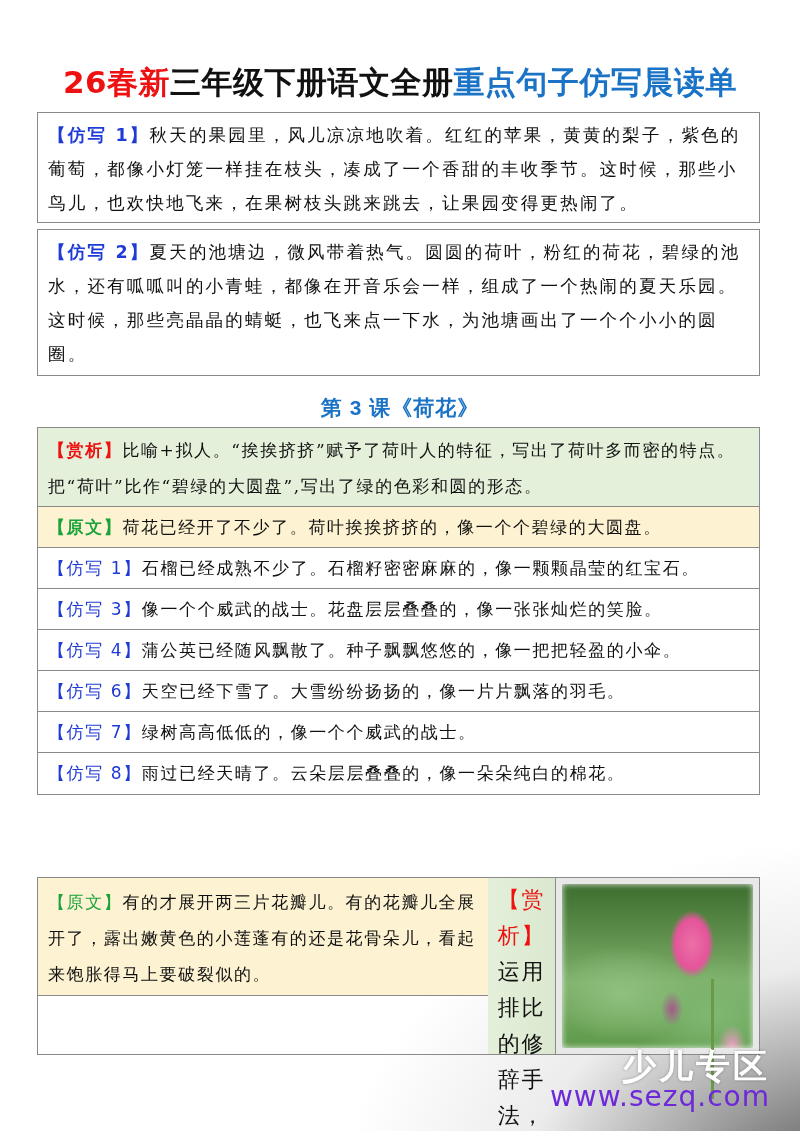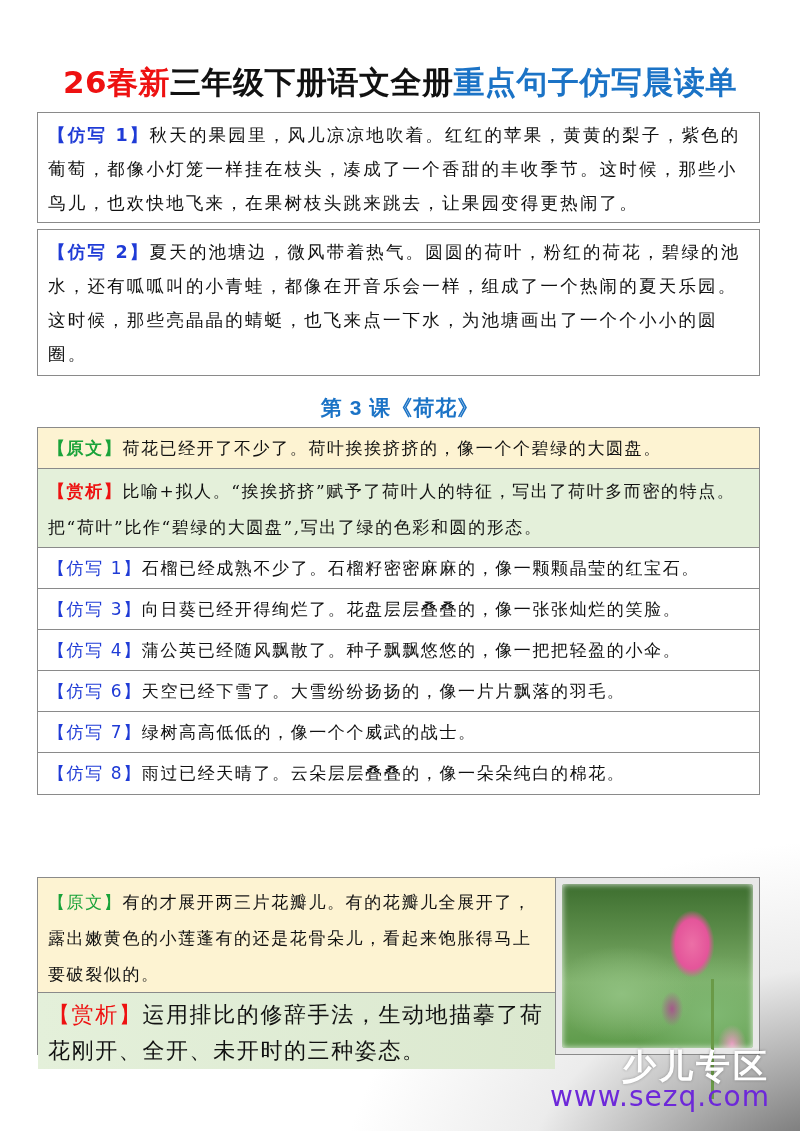--- a/index.html
+++ b/index.html
@@ -51,21 +51,21 @@
   }
   .row.yellow { background: #fdf3d2; }
   .row.green { background: #e4f0da; line-height: 36px; padding-top: 4px; padding-bottom: 2px; white-space: normal; }
   .row.fx { height: 41px; }
   .row.fx .tag-blue { font-weight: normal; }
 
   .bottom {
     position: absolute; left: 37px; top: 877px; width: 723px; height: 178px;
     border: 1px solid #8a8a8a; box-sizing: border-box; display: flex;
   }
-  .bottom-left { width: 518px; border-right: 1px solid #8a8a8a; box-sizing: border-box; display: flex; flex-direction: column; }
+  .bottom-left { width: 518px; border-right: 1px solid #8a8a8a; box-sizing: border-box; display: flex; flex-direction: row; }
   .bl-yellow { background: #fdf3d2; height: 118px; border-bottom: 1px solid #8a8a8a; box-sizing: border-box; padding: 6px 10px 0 10px; font-size: 17px; line-height: 36px; letter-spacing: 1.6px; }
   .bl-green { background: linear-gradient(90deg, #e4f0da 0%, #dbe8cf 100%); flex: 1; padding: 4px 10px 0 10px; font-size: 22px; line-height: 36px; letter-spacing: 1.6px; }
   .bottom-right { flex: 1; position: relative; background: #e8e8e8; }
   .photo {
     position: absolute; left: 6px; top: 6px; right: 6px; bottom: 6px;
     background:
       radial-gradient(ellipse 30px 45px at 130px 60px, #ec6fa6 0%, #e4559a 55%, rgba(228,85,154,0) 75%),
       radial-gradient(ellipse 14px 22px at 110px 125px, #a4598a 0%, rgba(164,89,138,0) 80%),
       radial-gradient(ellipse 18px 24px at 170px 160px, #e79bbf 0%, rgba(231,155,191,0) 80%),
       radial-gradient(ellipse 90px 60px at 60px 110px, #8fc07f 0%, rgba(143,192,127,0) 80%),
@@ -99,31 +99,31 @@
 
 <div class="box" style="top:229px;">
   <div class="para" style="padding-bottom:4px;">
     <span class="tag-blue">【仿写 2】</span><span>夏天的池塘边，微风带着热气。圆圆的荷叶，粉红的荷花，碧绿的池水，还有呱呱叫的小青蛙，都像在开音乐会一样，组成了一个热闹的夏天乐园。这时候，那些亮晶晶的蜻蜓，也飞来点一下水，为池塘画出了一个个小小的圆圈。</span>
   </div>
 </div>
 
 <div class="lesson">第 3 课《荷花》</div>
 
 <div class="table">
+  <div class="row green">
+    <span class="tag-red">【赏析】</span><span>比喻+拟人。“挨挨挤挤”赋予了荷叶人的特征，写出了荷叶多而密的特点。把“荷叶”比作“碧绿的大圆盘”,写出了绿的色彩和圆的形态。</span>
+  </div>
   <div class="row yellow">
     <span class="tag-green">【原文】</span><span>荷花已经开了不少了。荷叶挨挨挤挤的，像一个个碧绿的大圆盘。</span>
-  </div>
-  <div class="row green">
-    <span class="tag-red">【赏析】</span><span>比喻+拟人。“挨挨挤挤”赋予了荷叶人的特征，写出了荷叶多而密的特点。把“荷叶”比作“碧绿的大圆盘”,写出了绿的色彩和圆的形态。</span>
   </div>
   <div class="row fx">
     <span class="tag-blue">【仿写 1】</span><span>石榴已经成熟不少了。石榴籽密密麻麻的，像一颗颗晶莹的红宝石。</span>
   </div>
   <div class="row fx">
-    <span class="tag-blue">【仿写 3】</span><span>向日葵已经开得绚烂了。花盘层层叠叠的，像一张张灿烂的笑脸。</span>
+    <span class="tag-blue">【仿写 3】</span><span>像一个个威武的战士。花盘层层叠叠的，像一张张灿烂的笑脸。</span>
   </div>
   <div class="row fx">
     <span class="tag-blue">【仿写 4】</span><span>蒲公英已经随风飘散了。种子飘飘悠悠的，像一把把轻盈的小伞。</span>
   </div>
   <div class="row fx">
     <span class="tag-blue">【仿写 6】</span><span>天空已经下雪了。大雪纷纷扬扬的，像一片片飘落的羽毛。</span>
   </div>
   <div class="row fx">
     <span class="tag-blue">【仿写 7】</span><span>绿树高高低低的，像一个个威武的战士。</span>
   </div>

